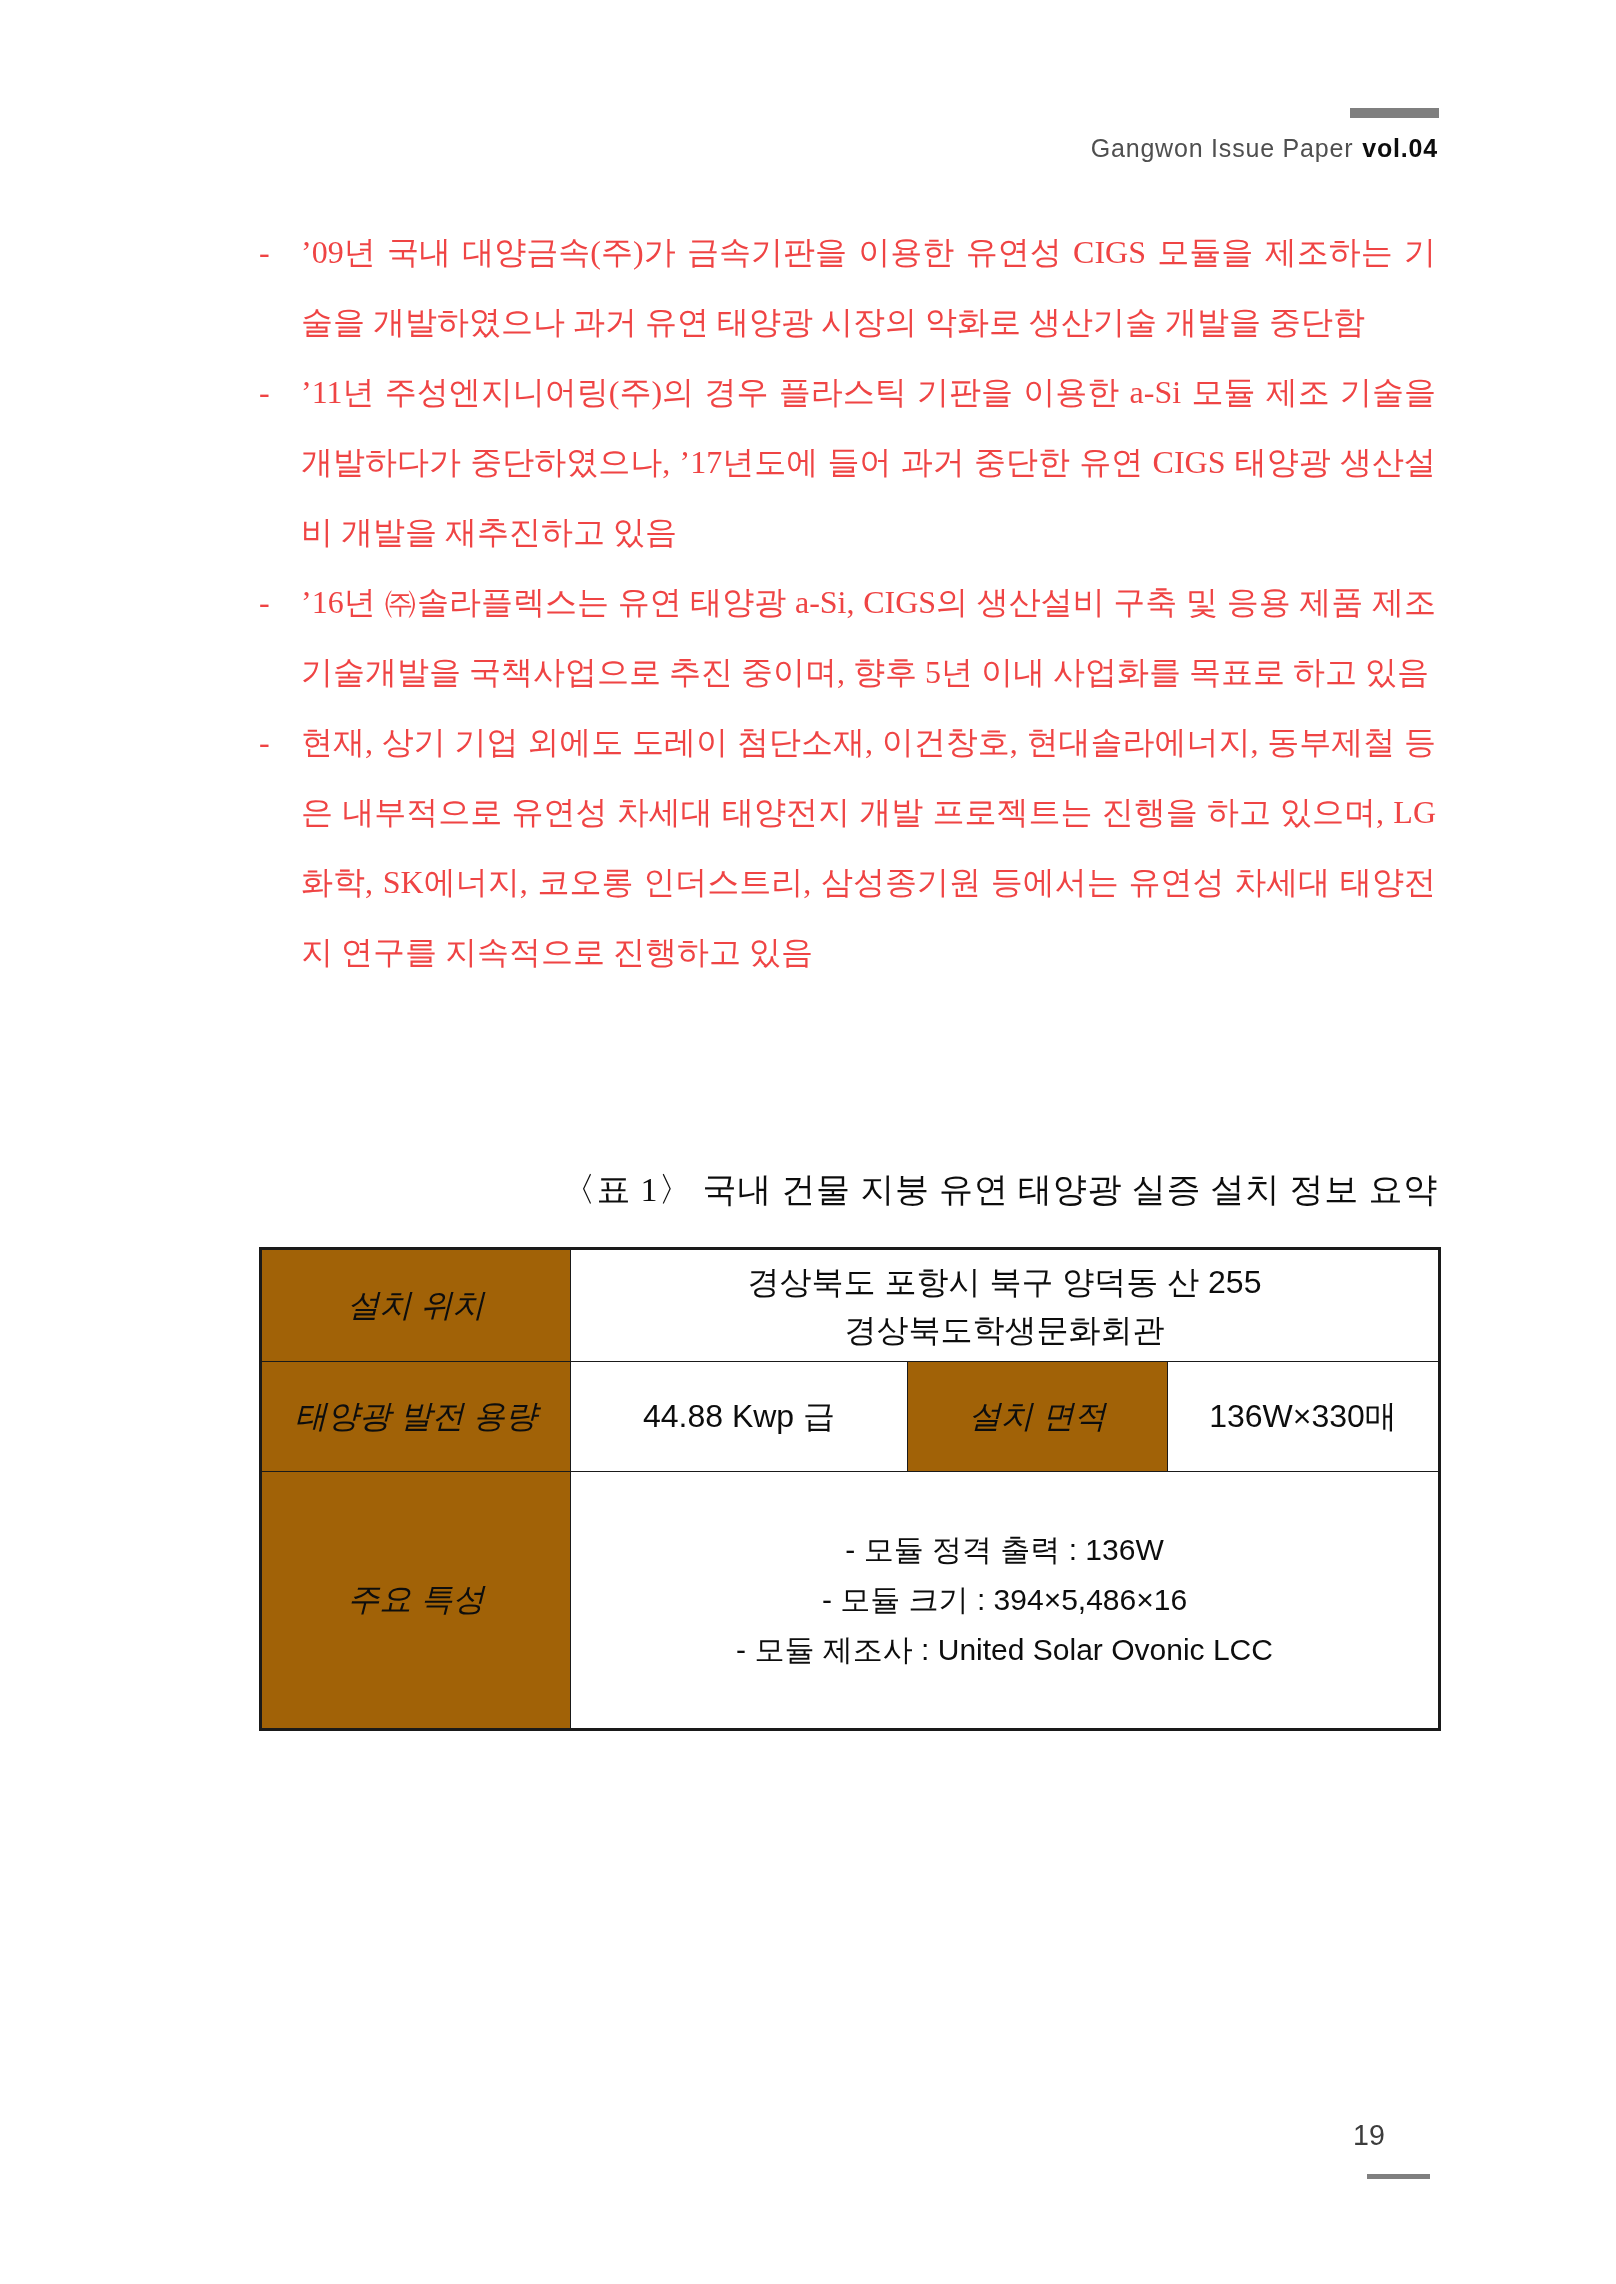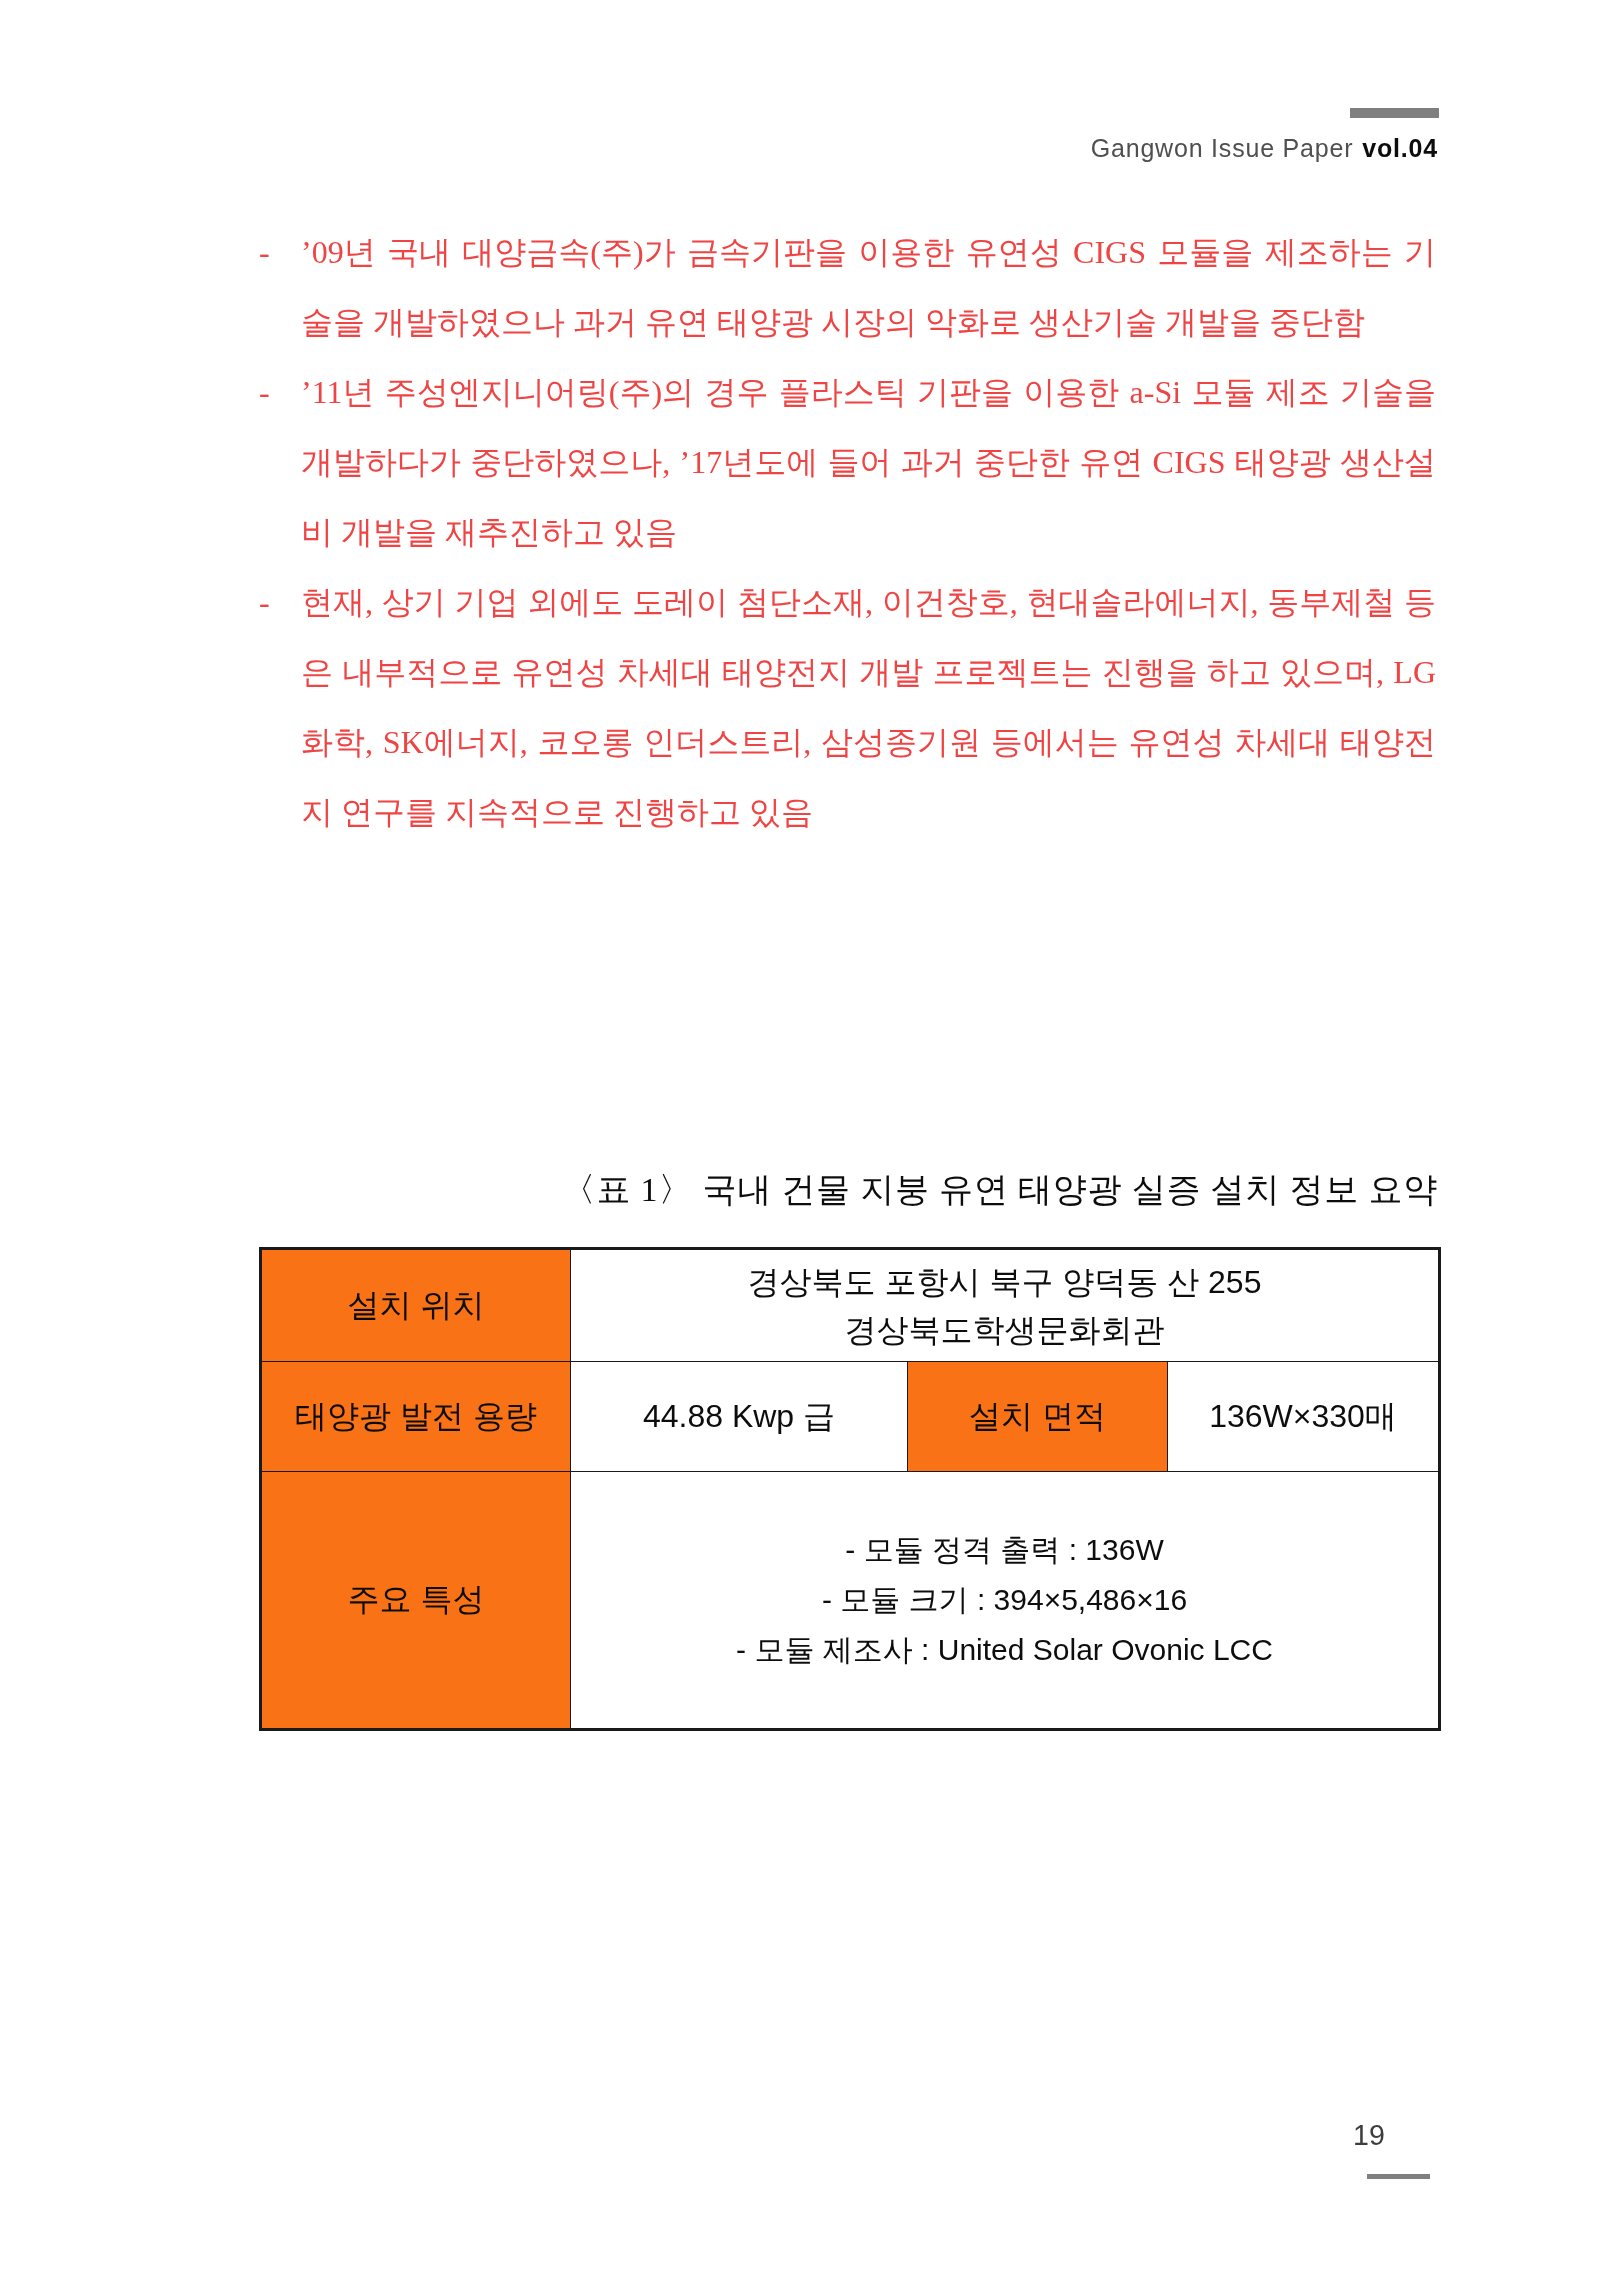--- a/index.html
+++ b/index.html
@@ -29,21 +29,21 @@
   }
   
   table.info{
     position:absolute;left:259px;top:1247px;width:1179px;
     border-collapse:collapse;table-layout:fixed;
     font-family:"Liberation Sans","DejaVu Sans",sans-serif;
     font-size:32px;color:#0d0d0d;
   }
   table.info td{border:1.5px solid #1a1a1a;text-align:center;vertical-align:middle;padding:0;}
   table.info{border:3.8px solid #1a1a1a;}
-  td.hd{background:#f97316;}
+  td.hd{background:#a16207;font-style:italic;}
   .loc-line{line-height:48px;}
   tr.r1 td{height:111px;}
   tr.r2 td{height:109px;}
   tr.r3 td{height:256px;}
   td.features-cell{text-align:left;padding-left:28.6px;font-size:30px;}
   .feature-line{line-height:50px;white-space:nowrap;}
   
   .page-number{
     position:absolute;left:1353px;top:2119px;width:90px;text-align:left;
     font-family:"Liberation Sans","DejaVu Sans",sans-serif;font-size:28.6px;color:#3d3d3d;
@@ -56,20 +56,21 @@
 <div class="page">
 
   <div class="header-bar"></div>
   <div class="header-text">
     <span>Gangwon Issue Paper</span><span class="vol">vol.04</span>
   </div>
 
   <section class="bullets">
     <p class="bullet"><span class="marker">-</span><span>’09년 국내 대양금속(주)가 금속기판을 이용한 유연성 CIGS 모듈을 제조하는 기술을 개발하였으나 과거 유연 태양광 시장의 악화로 생산기술 개발을 중단함</span></p>
     <p class="bullet"><span class="marker">-</span><span>’11년 주성엔지니어링(주)의 경우 플라스틱 기판을 이용한 a-Si 모듈 제조 기술을 개발하다가 중단하였으나, ’17년도에 들어 과거 중단한 유연 CIGS 태양광 생산설비 개발을 재추진하고 있음</span></p>
+    <p class="bullet"><span class="marker">-</span><span>’16년 ㈜솔라플렉스는 유연 태양광 a-Si, CIGS의 생산설비 구축 및 응용 제품 제조 기술개발을 국책사업으로 추진 중이며, 향후 5년 이내 사업화를 목표로 하고 있음</span></p>
     <p class="bullet"><span class="marker">-</span><span>현재, 상기 기업 외에도 도레이 첨단소재, 이건창호, 현대솔라에너지, 동부제철 등은 내부적으로 유연성 차세대 태양전지 개발 프로젝트는 진행을 하고 있으며, LG 화학, SK에너지, 코오롱 인더스트리, 삼성종기원 등에서는 유연성 차세대 태양전지 연구를 지속적으로 진행하고 있음</span></p>
   </section>
 
   <div class="table-caption">〈표 1〉  국내 건물 지붕 유연 태양광 실증 설치 정보 요약</div>
 
   <table class="info">
     <colgroup>
       <col style="width:310px">
         <col style="width:337px">
         <col style="width:260px">

